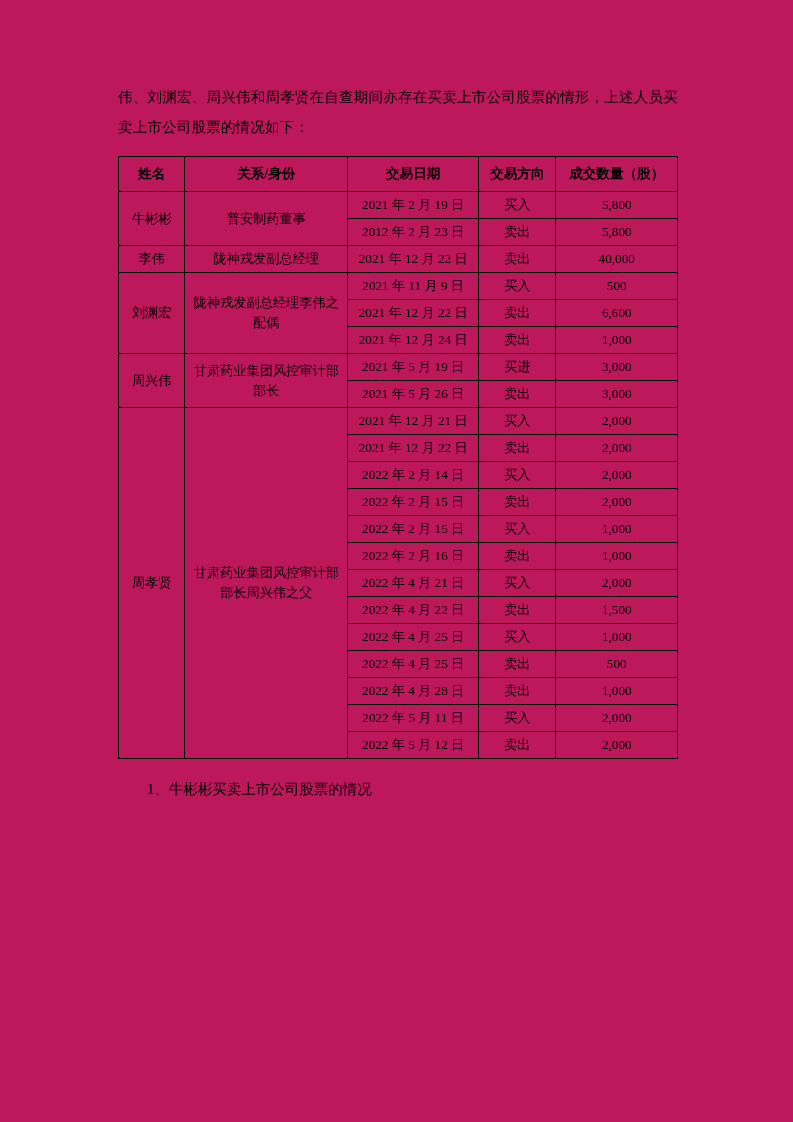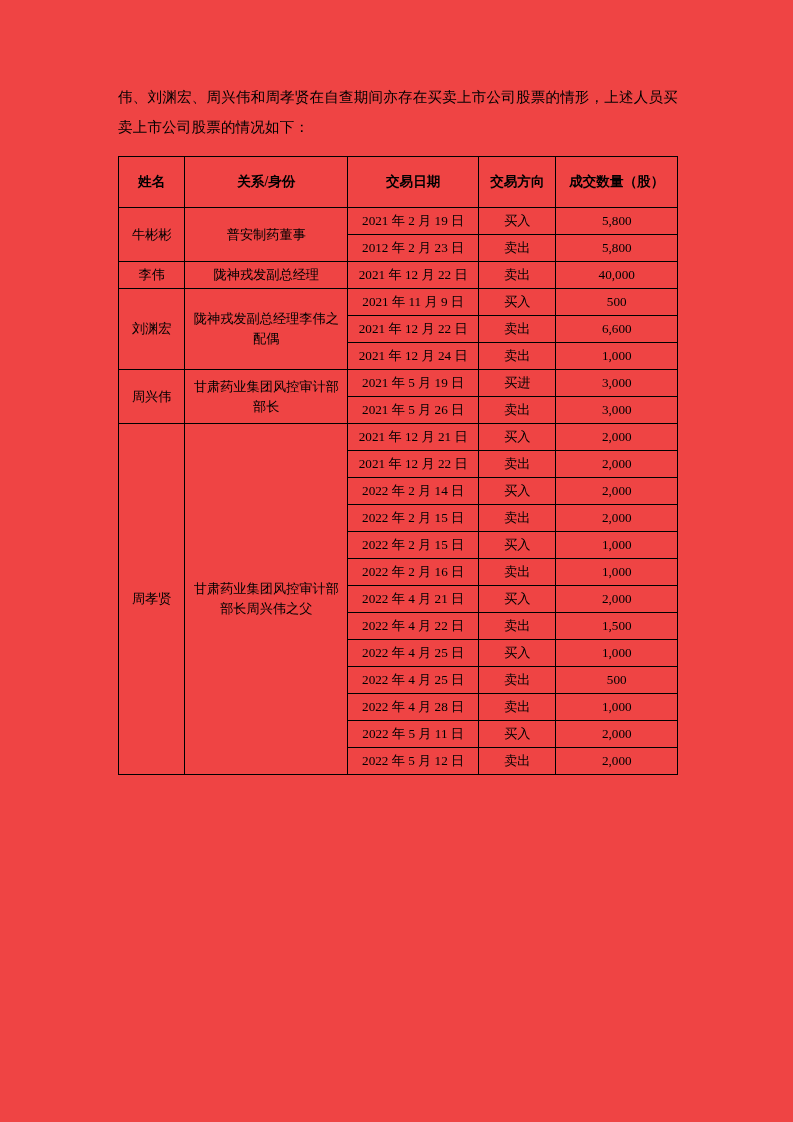--- a/index.html
+++ b/index.html
@@ -3,21 +3,21 @@
 <meta charset="utf-8">
 <style>
   html, body {
     margin: 0;
     padding: 0;
     background: #f0f0f0;
   }
   .page {
     width: 793px;
     height: 1122px;
-    background: #ef4444;
+    background: #be185d;
     position: relative;
     box-sizing: border-box;
     font-family: "Liberation Serif", serif;
     color: #000000;
     overflow: hidden;
   }
   .content {
     position: absolute;
     left: 118px;
     top: 82px;
@@ -47,21 +47,21 @@
     border: 1px solid #000000;
     padding: 3px 4px;
     text-align: center;
     vertical-align: middle;
     line-height: 20px;
     font-weight: normal;
   }
   table.tbl thead td {
     font-weight: bold;
     font-size: 13.6px;
-    padding: 15px 4px;
+    padding: 7px 4px;
   }
   .col-name { width: 62px; }
   .col-rel  { width: 168px; }
   .col-date { width: 132px; }
   .col-dir  { width: 74px; }
   .col-qty  { width: 120px; }
   .cell-rel {
     line-height: 21px;
     padding: 4px 6px;
   }
@@ -210,20 +210,21 @@
           <td>2022 年 5 月 12 日</td>
           <td>卖出</td>
           <td>2,000</td>
         </tr>
 
       </tbody>
     </table>
 
     <div class="spacer-sm"></div>
 
+    <p class="num-list">1、牛彬彬买卖上市公司股票的情况</p>
 
     <div class="spacer-md"></div>
 
 
     <div class="spacer-md"></div>
 
 
     <div class="spacer-md"></div>
 
 

